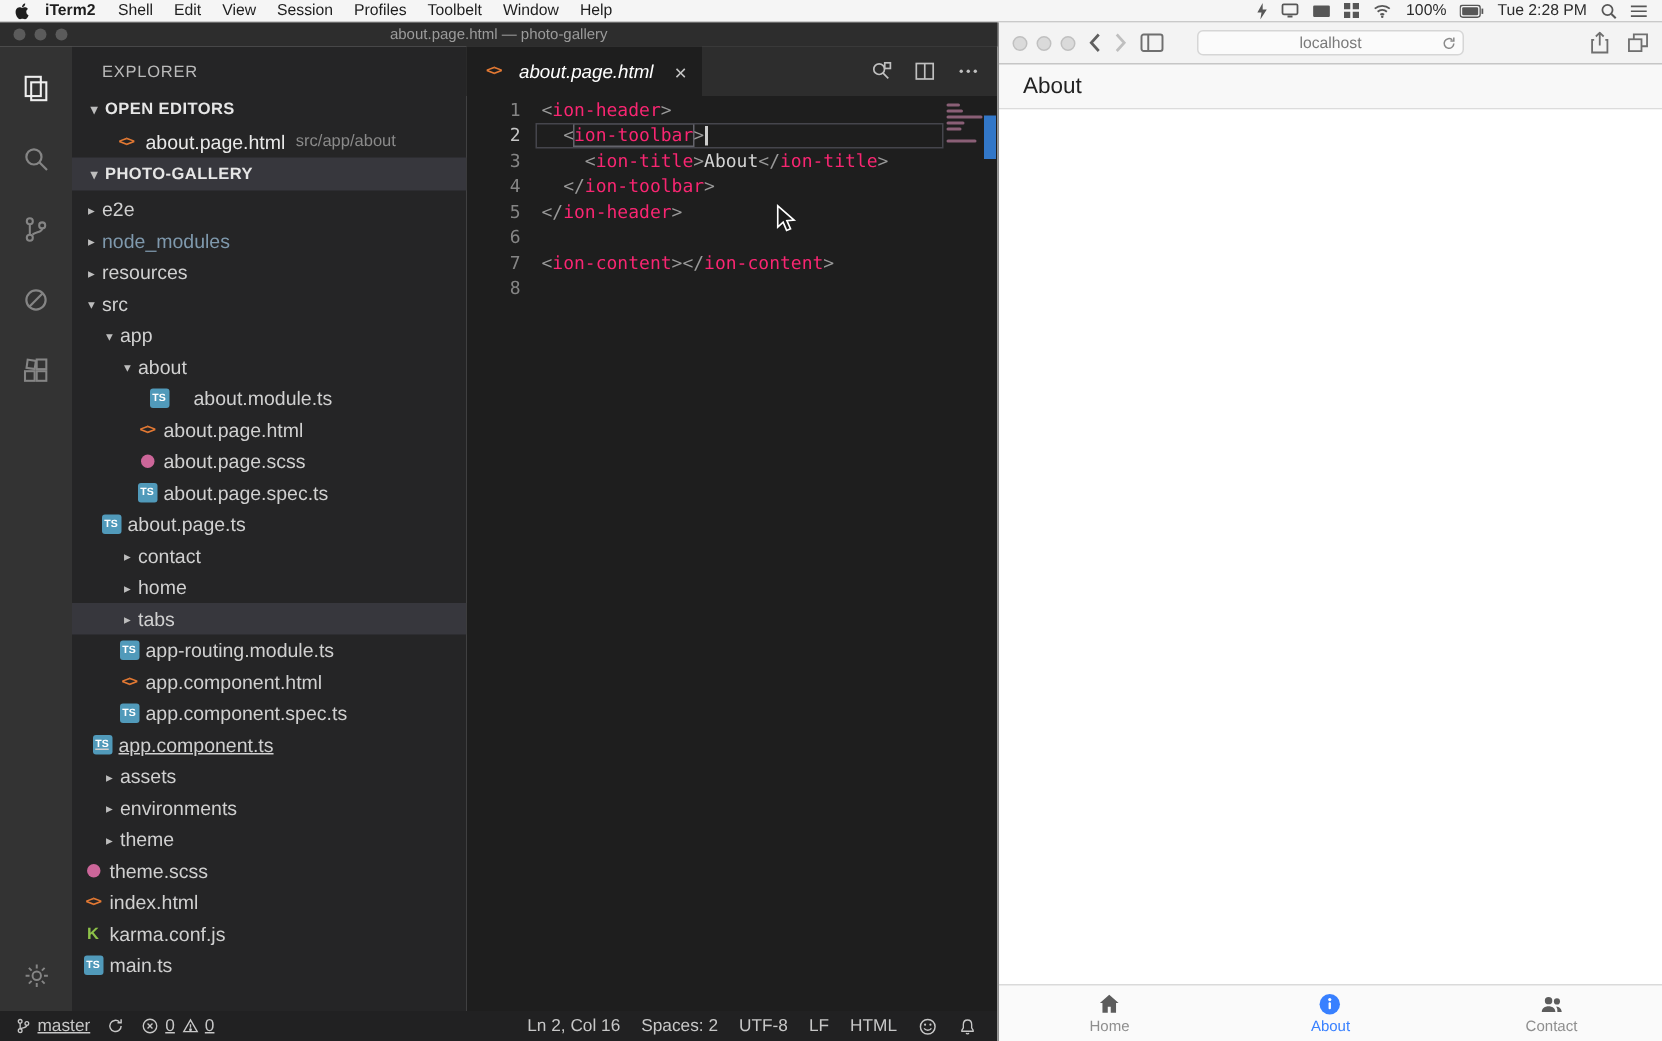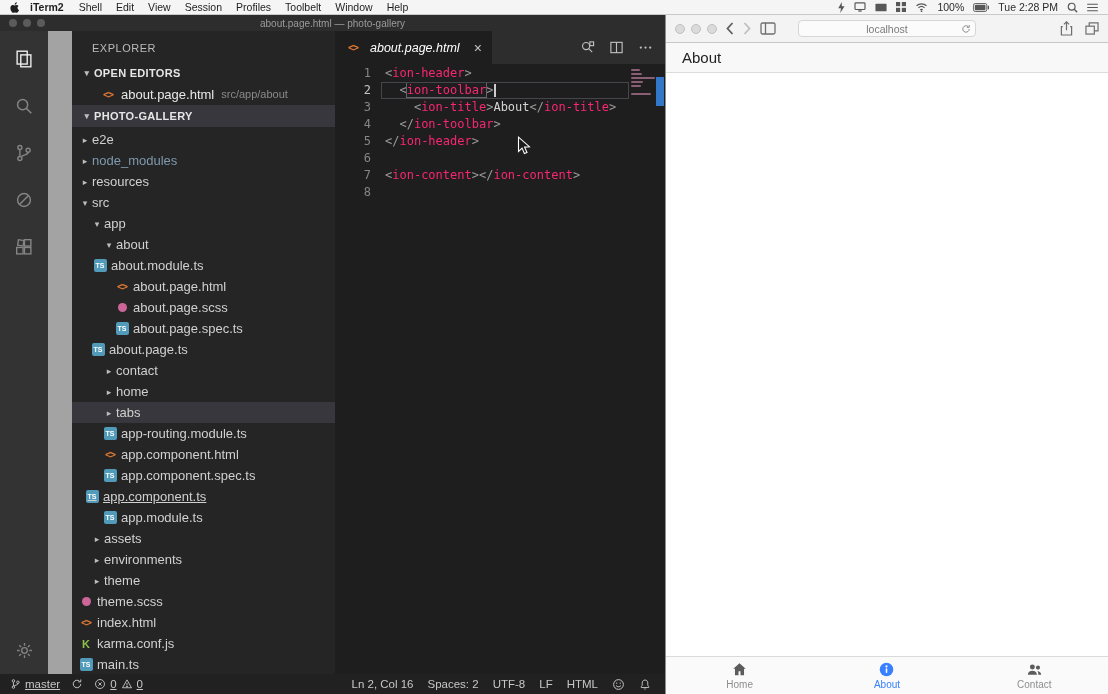--- a/index.html
+++ b/index.html
@@ -24,21 +24,21 @@
   .vscode{width:665px;display:flex;flex-direction:column;background:#a3a3a3;}
   .vs-titlebar{height:16px;background:#2d2d2d;display:flex;align-items:center;justify-content:center;font-size:10px;color:#9b9b9b;position:relative;flex:none;}
   .lights{position:absolute;left:9px;top:4px;display:flex;gap:6px;}
   .light{width:8px;height:8px;border-radius:50%;background:#5b5b5b;}
   .vs-body{flex:1;display:flex;min-height:0;}
   .activitybar{width:48px;background:#333333;display:flex;flex-direction:column;align-items:center;padding-top:4px;flex:none;}
   .act-item{width:48px;height:47px;display:flex;align-items:center;justify-content:center;color:#858585;}
   .act-item.active{color:#efefef;}
   .act-spacer{flex:1;}
 
-  .sidebar{width:263px;background:#252526;color:#c9c9c9;display:flex;flex-direction:column;overflow:hidden;flex:none;margin-left:24px;}
+  .sidebar{width:263px;background:#252526;color:#c9c9c9;display:flex;flex-direction:column;overflow:hidden;flex:none;}
   .sb-title{font-size:11px;color:#bbbbbb;padding:11px 0 9px 20px;letter-spacing:.5px;}
   .sec-head{display:flex;align-items:center;height:20px;font-size:11px;font-weight:bold;color:#e6e6e6;padding-left:8px;letter-spacing:.3px;}
   .sec-head .tw,.trow .tw{width:14px;flex:none;text-align:center;font-size:9px;color:#bdbdbd;}
   .oe-row{display:flex;align-items:center;height:22px;padding-left:28px;}
   .oe-row .fic{margin-right:5px;}
   .oe-name{color:#e8e8e8;font-size:13px;}
   .oe-path{color:#8a8a8a;font-size:11px;margin-left:7px;}
   .proj-head{height:22px;background:#37373d;}
   .tree{flex:1;overflow:hidden;padding-top:2px;}
   .trow{display:flex;align-items:center;height:21px;font-size:13px;color:#d0d0d0;cursor:default;}
@@ -252,21 +252,21 @@
               <span class="lbl">src</span>
             </div>
             <div class="trow" style="padding-left: 18px;">
               <span class="tw">▾</span>
               <span class="lbl">app</span>
             </div>
             <div class="trow" style="padding-left: 30px;">
               <span class="tw">▾</span>
               <span class="lbl">about</span>
             </div>
-            <div class="trow" style="padding-left: 20px;">
+            <div class="trow" style="padding-left: 50px; gap: 12px;">
               <span class="fic">
                 <span class="ic-ts">TS</span>
               </span>
               <span class="lbl">about.module.ts</span>
             </div>
             <div class="trow" style="padding-left: 42px;">
               <span class="fic">
                 <span class="ic-html">&lt;&gt;</span>
               </span>
               <span class="lbl">about.page.html</span>
@@ -317,26 +317,20 @@
               <span class="fic">
                 <span class="ic-ts">TS</span>
               </span>
               <span class="lbl">app.component.spec.ts</span>
             </div>
             <div class="trow" style="padding-left: 12px; text-decoration: underline;">
               <span class="fic">
                 <span class="ic-ts">TS</span>
               </span>
               <span class="lbl">app.component.ts</span>
-            </div>
-            <div class="trow" style="padding-left: 30px;">
-              <span class="fic">
-                <span class="ic-ts">TS</span>
-              </span>
-              <span class="lbl">app.module.ts</span>
             </div>
             <div class="trow" style="padding-left: 18px;">
               <span class="tw">▸</span>
               <span class="lbl">assets</span>
             </div>
             <div class="trow" style="padding-left: 18px;">
               <span class="tw">▸</span>
               <span class="lbl">environments</span>
             </div>
             <div class="trow" style="padding-left: 18px;">

